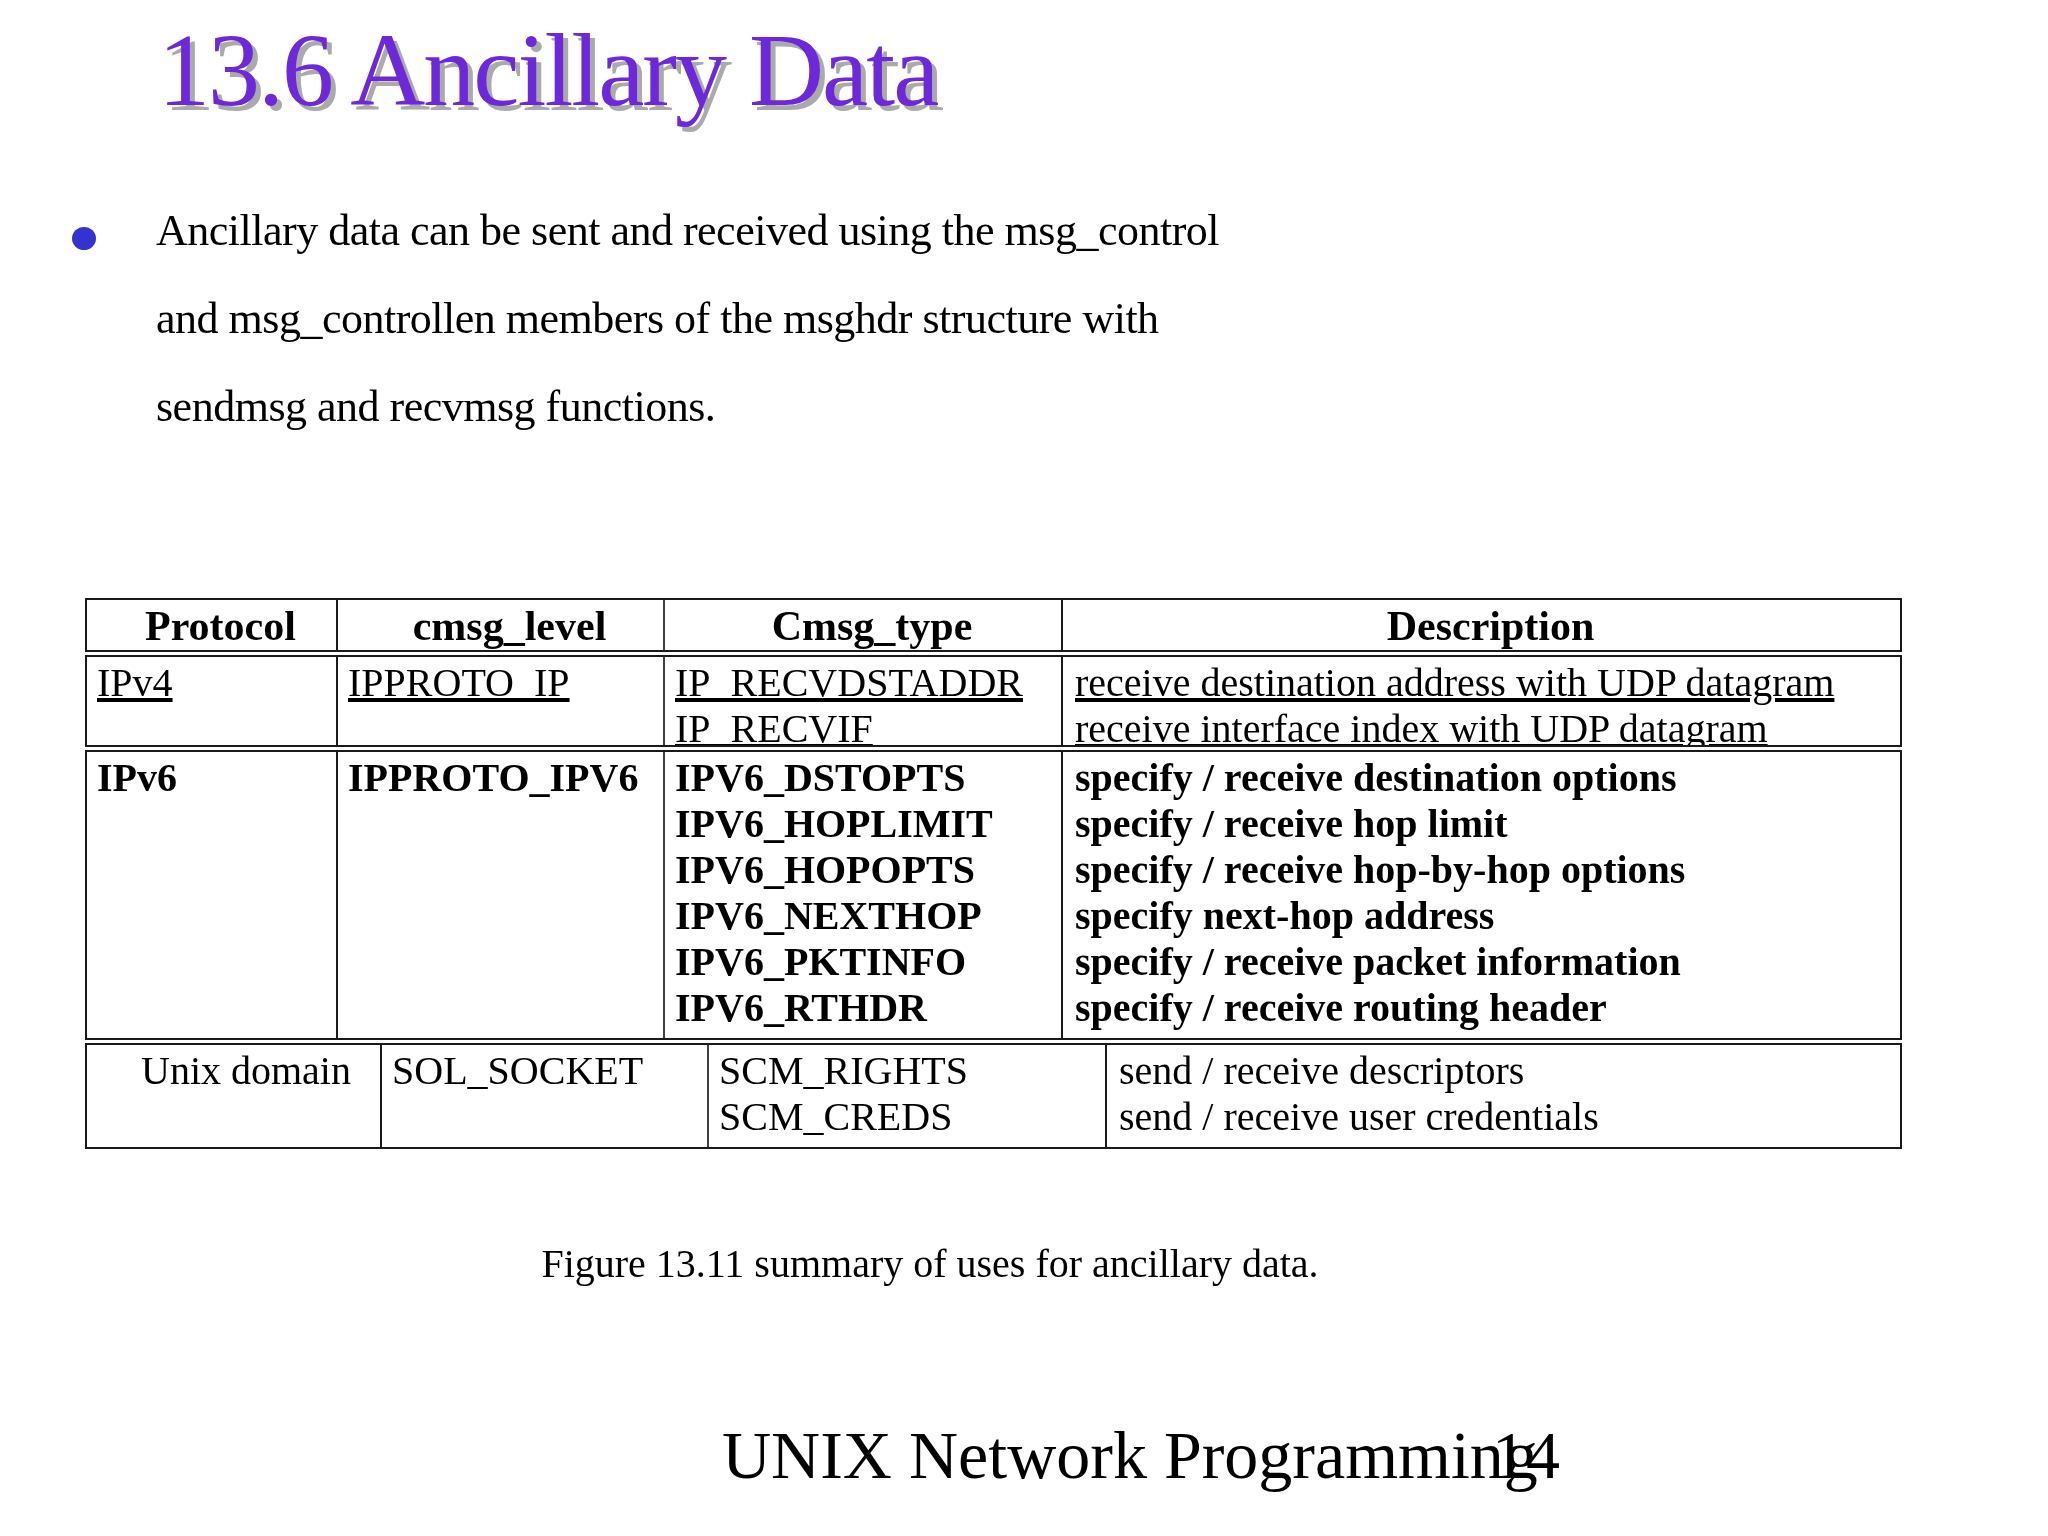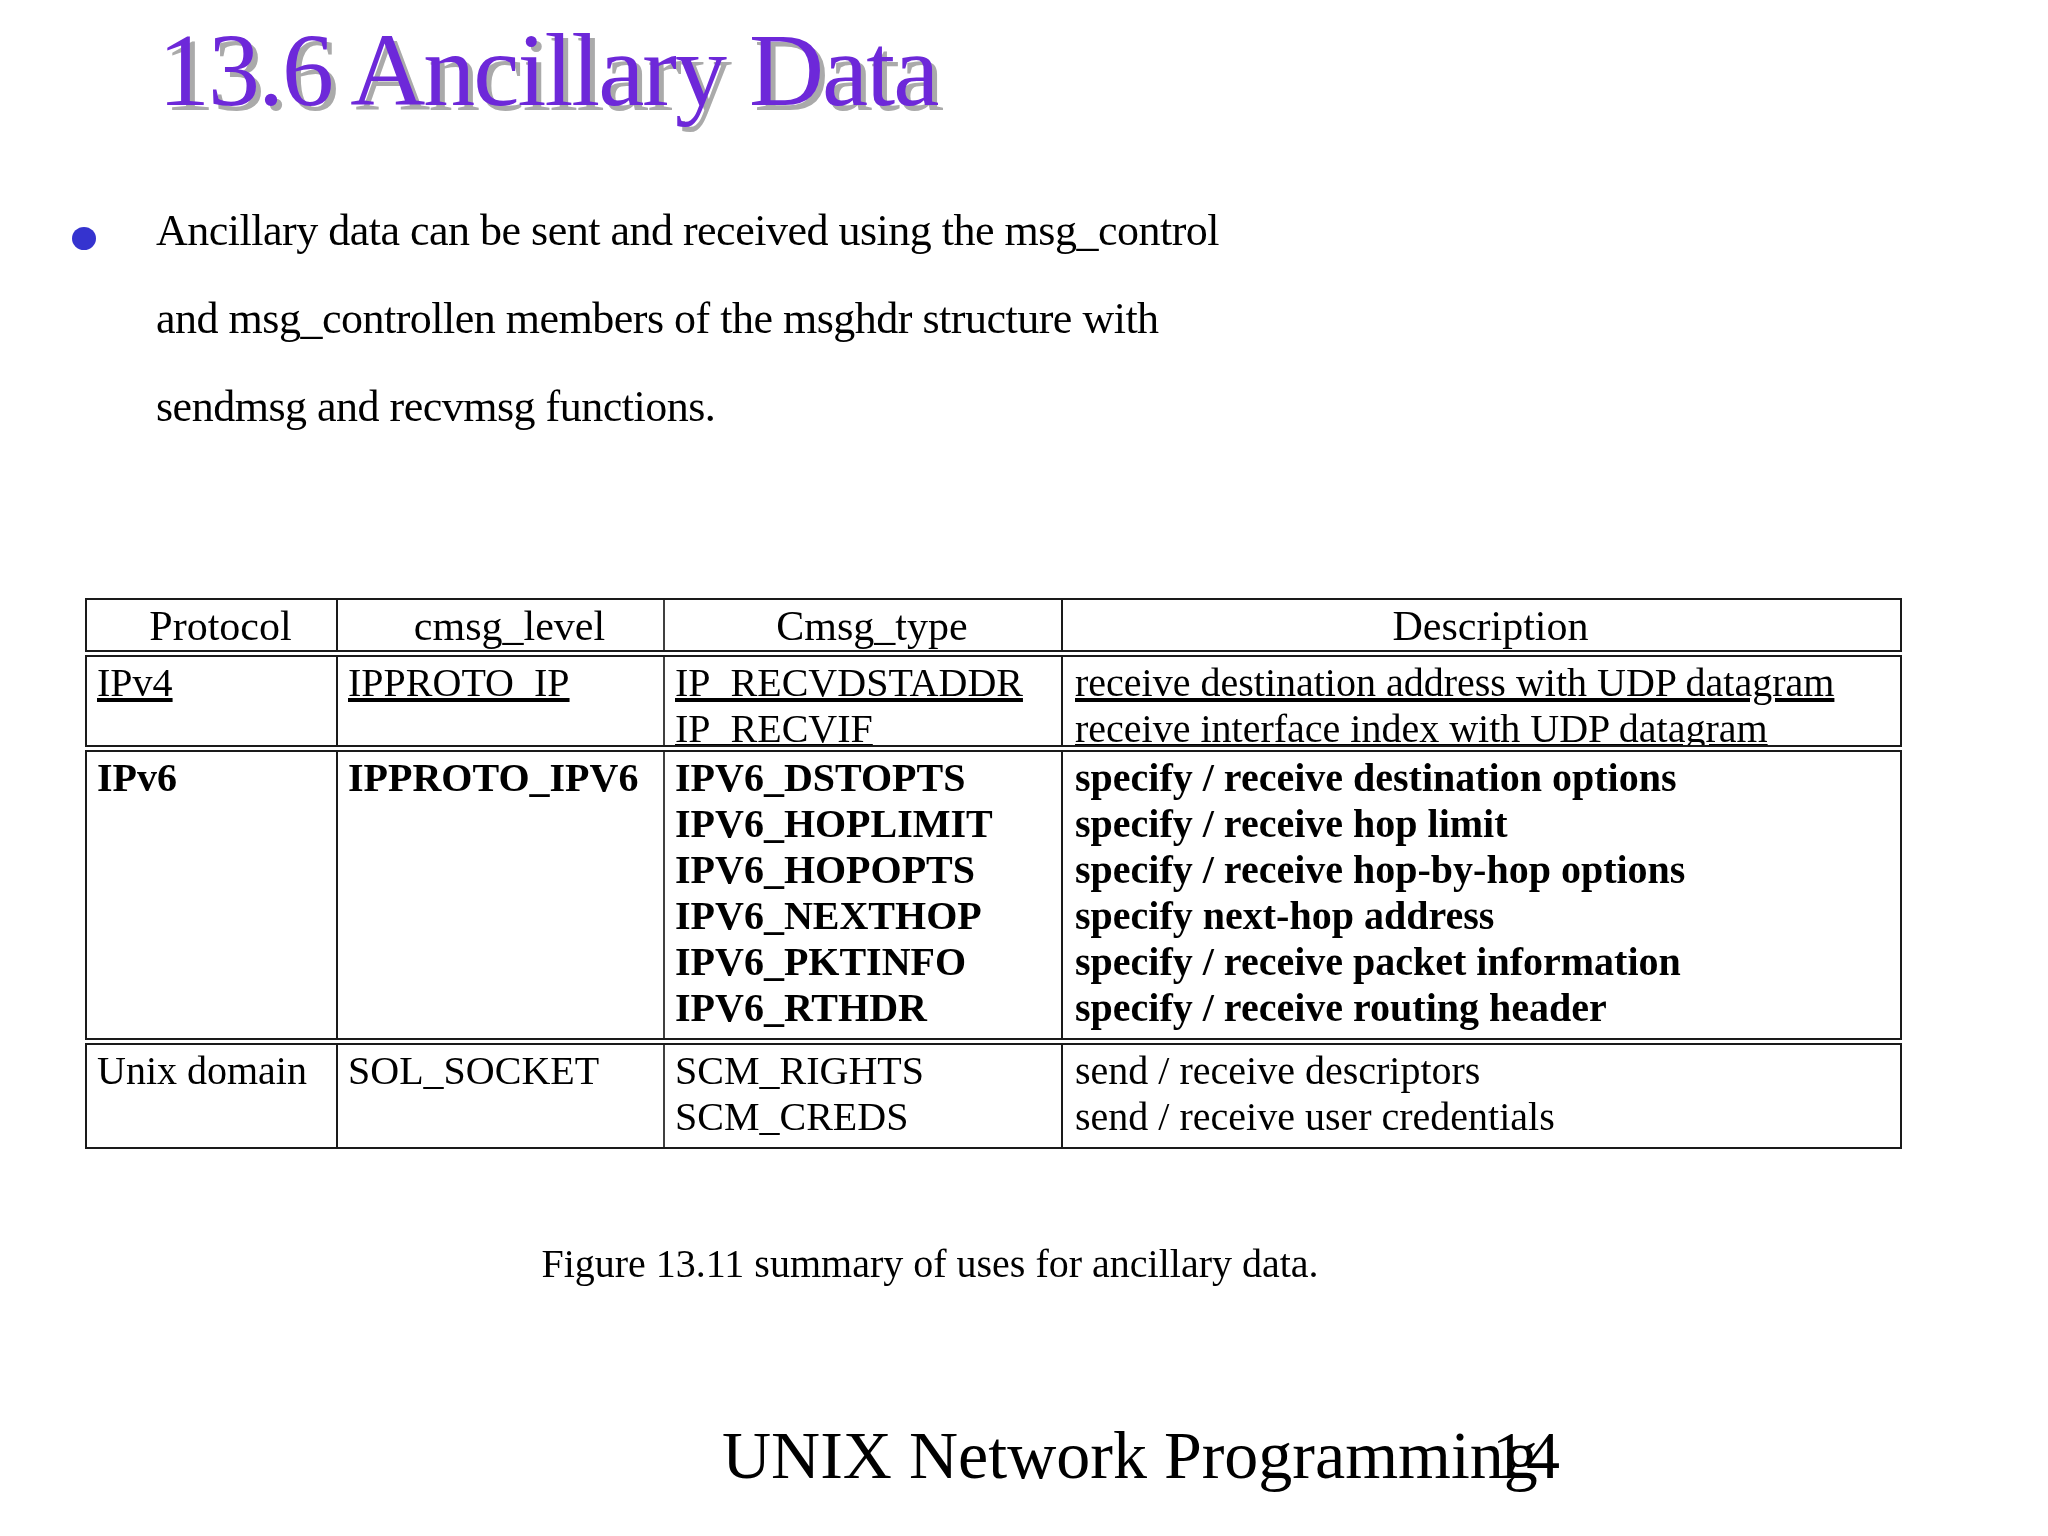--- a/index.html
+++ b/index.html
@@ -30,24 +30,24 @@
   }
   .trow:last-child{margin-bottom:0;}
   .cell{box-sizing:border-box;padding:3px 0 0 10px;
     font-size:40px;line-height:46px;overflow:hidden;}
   .cell .ln{display:block;white-space:nowrap;}
   .c1{width:251px;border-right:2px solid #1a1a1a;}
   .c2{width:327px;border-right:2px solid #404040;}
   .c3{width:398px;border-right:2px solid #1a1a1a;}
   .c4{flex:1;padding-left:12px;}
   .thead{height:54px;}
-  .thead .cell{font-size:42px;line-height:46px;text-align:center;padding-left:18px;}
+  .thead .cell{font-size:42px;line-height:46px;text-align:center;padding-left:18px;font-weight:bold;}
   .row-ipv4{height:92px;text-decoration:underline;}
   .row-ipv6{height:290px;font-weight:bold;}
-  .row-unix{height:106px;}
+  .row-unix{height:106px;padding-left:44px;}
   .fig-caption{
     position:absolute;left:930px;top:1240px;transform:translateX(-50%);
     font-size:40px;white-space:nowrap;
   }
   .footer-text{
     position:absolute;left:722px;top:1416px;
     font-size:68px;white-space:nowrap;
   }
   .page-number{
     position:absolute;left:1492px;top:1416px;

